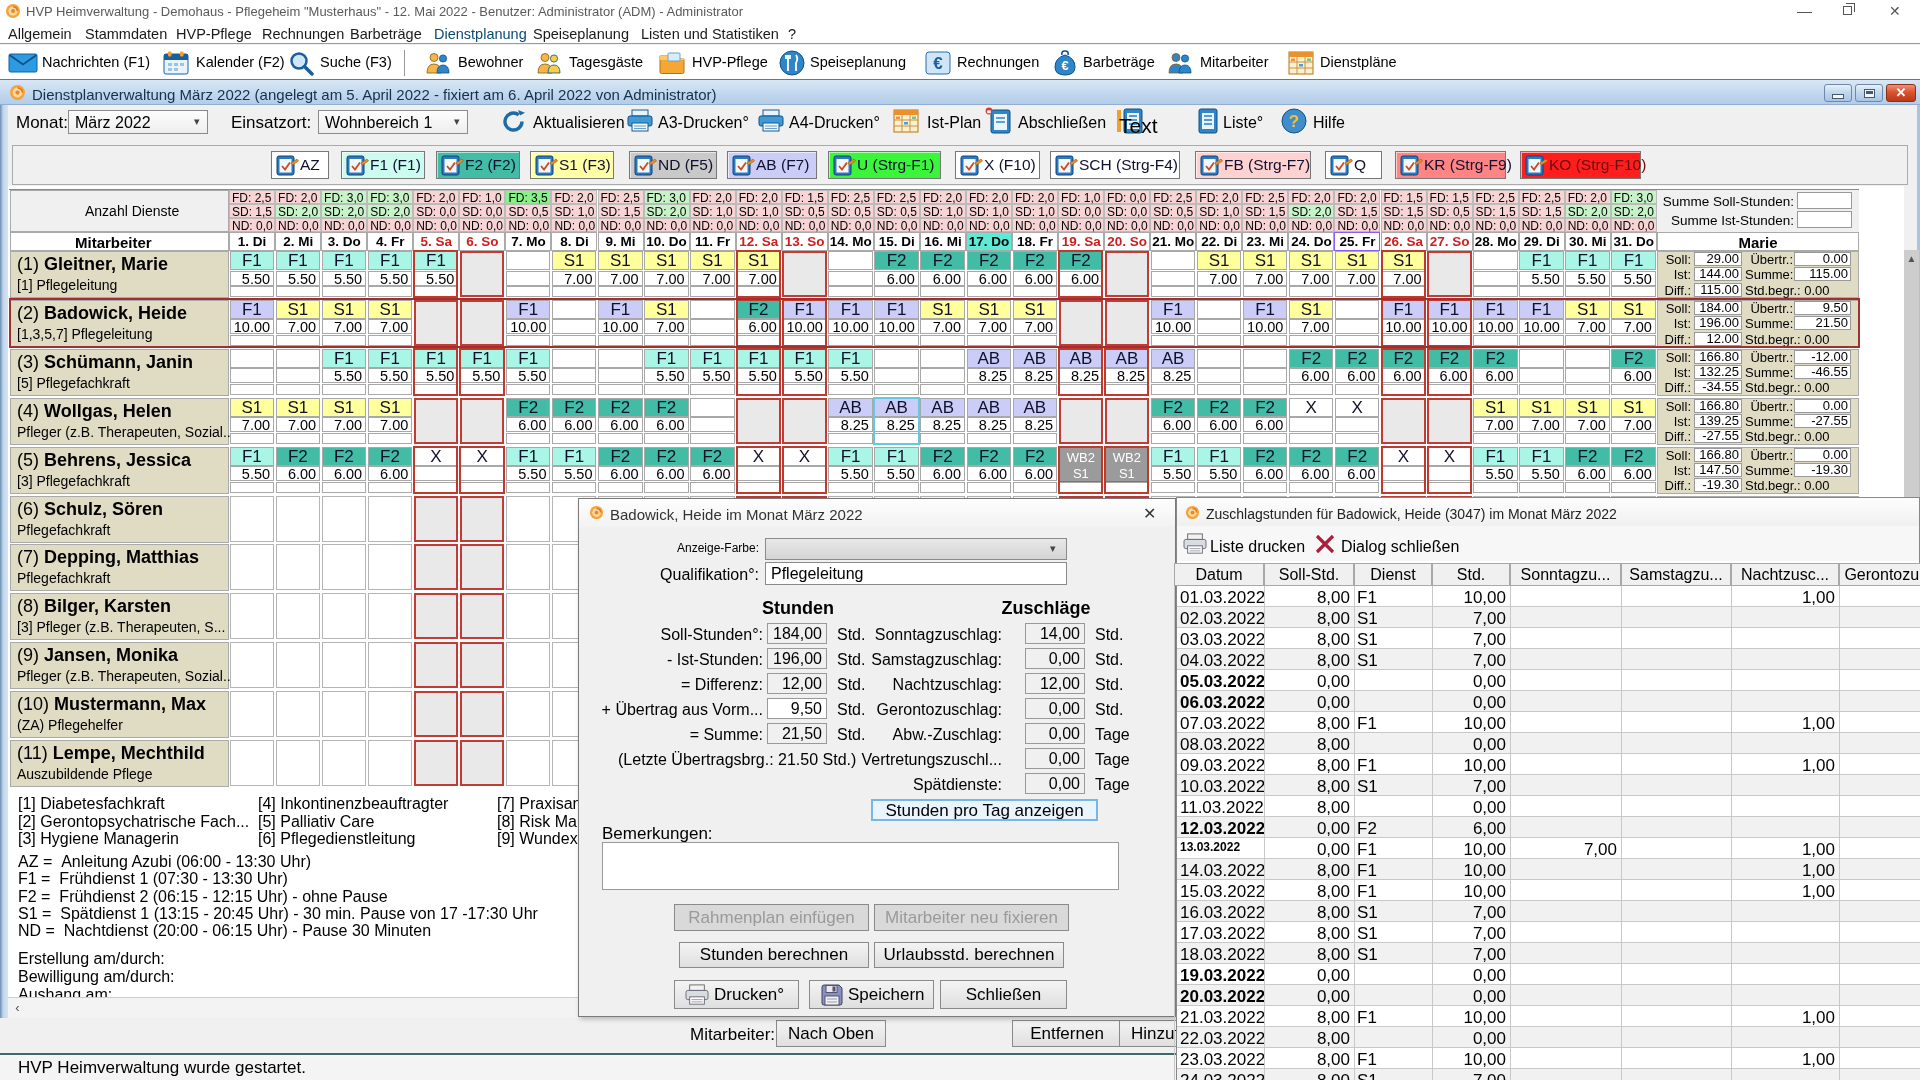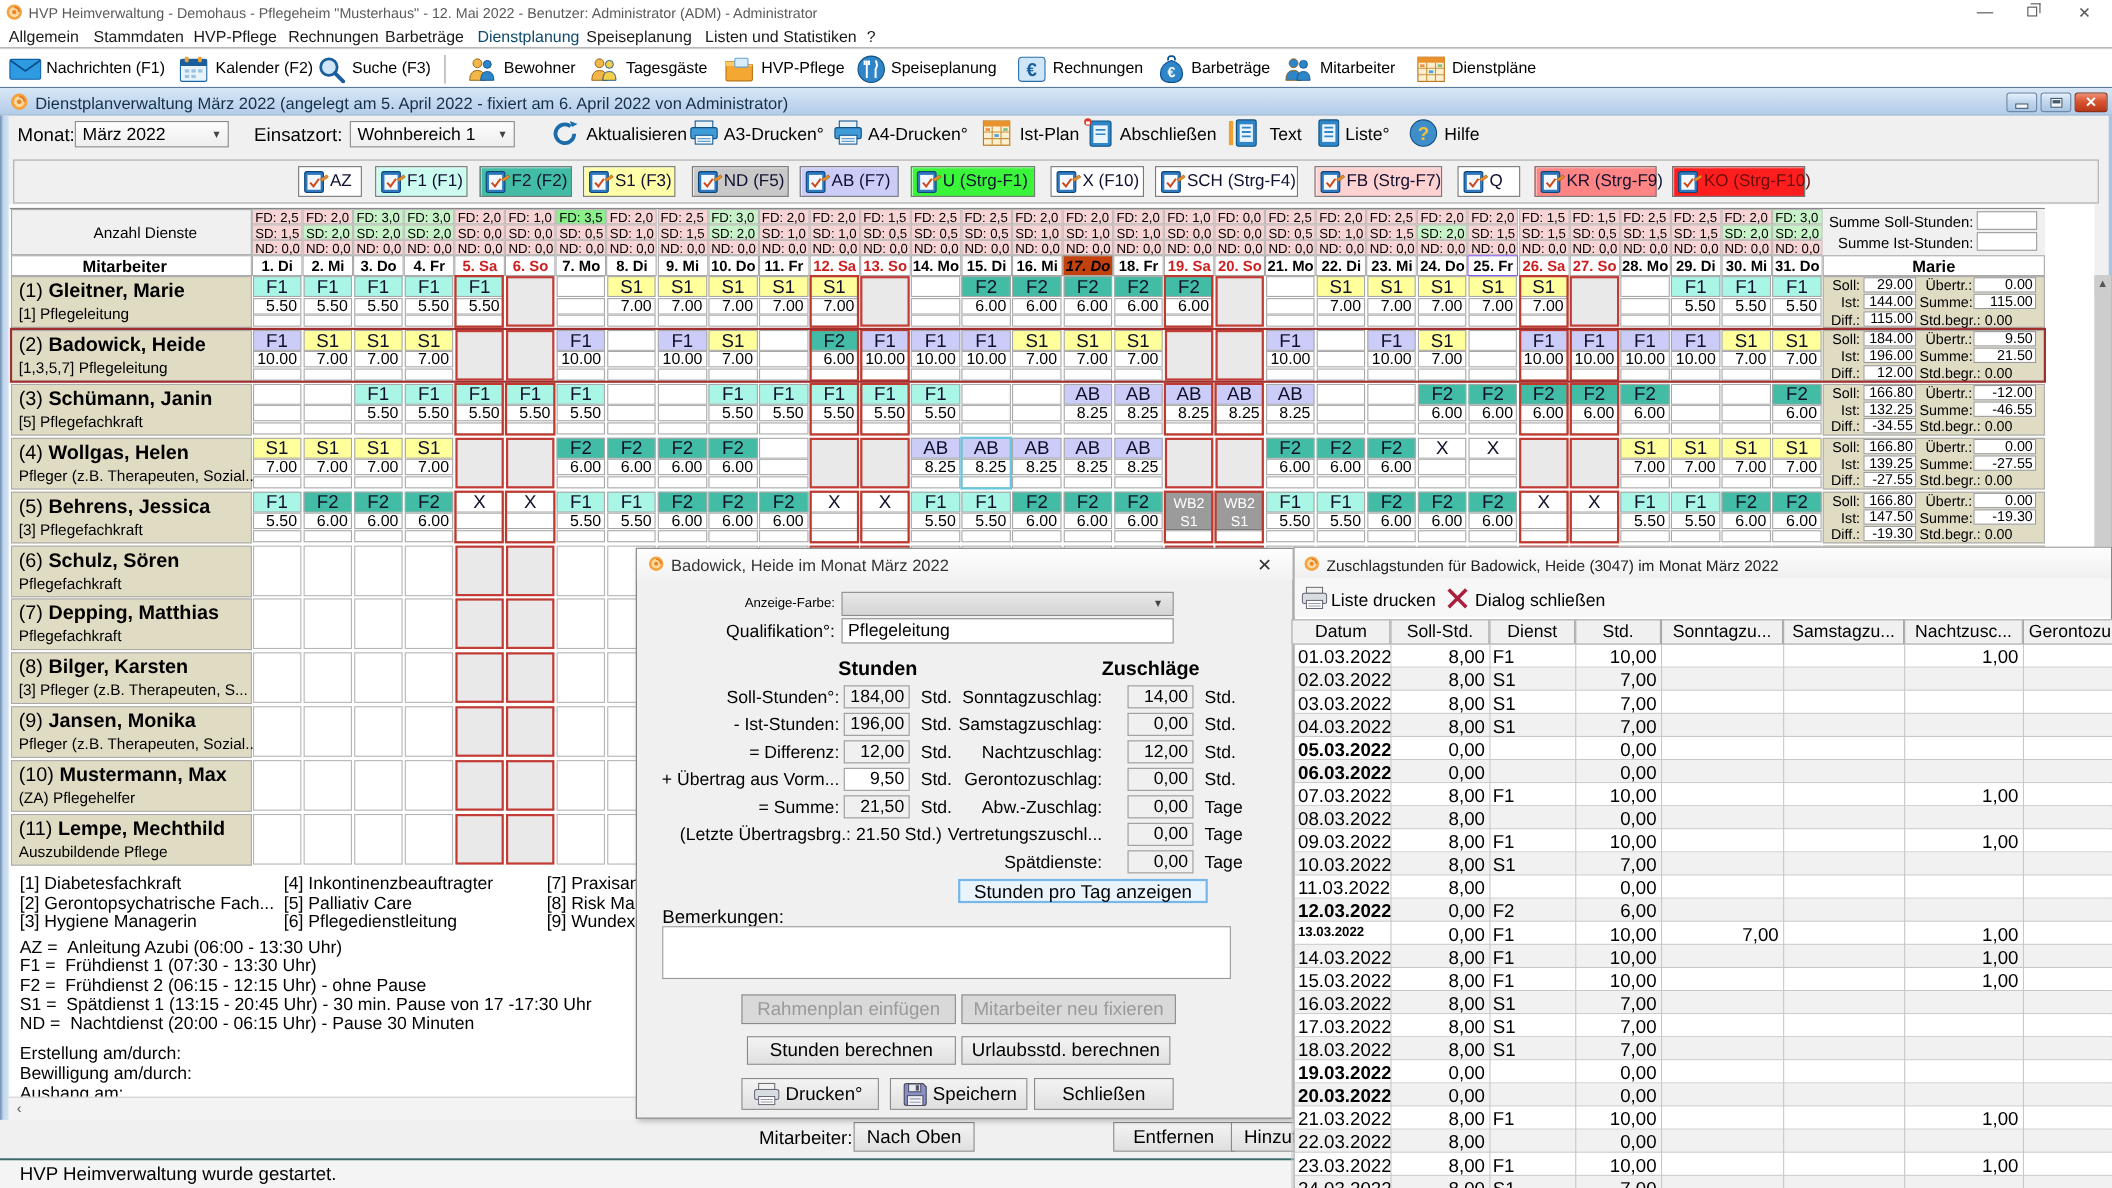--- a/index.html
+++ b/index.html
@@ -184,21 +184,21 @@
   </svg>
 <div class="tx" style="left:1018px;top:114px;font-size:16px;">Abschließen</div>
 <svg class="ab" style="left:1117px;top:108px" width="26" height="26" viewBox="0 0 26 26">
     <rect x="0" y="2" width="4" height="22" fill="#f0a030"></rect>
 <rect x="7" y="1" width="18" height="24" rx="2" fill="#2e86c8" stroke="#10507e"></rect>
 <rect x="10" y="5" width="12" height="16" fill="#eaf4fd"></rect>
 <line x1="12" y1="8" x2="20" y2="8" stroke="#2e86c8" stroke-width="1.6"></line>
 <line x1="12" y1="12" x2="20" y2="12" stroke="#2e86c8" stroke-width="1.6"></line>
 <line x1="12" y1="16" x2="20" y2="16" stroke="#2e86c8" stroke-width="1.6"></line>
   </svg>
-<div class="tx" style="left:1154px;top:114px;font-size:16px;">Text</div>
+<div class="tx" style="left:1119px;top:114px;font-size:21px;">Text</div>
 <svg class="ab" style="left:1192px;top:108px" width="26" height="26" viewBox="0 0 26 26">
 <rect x="7" y="1" width="18" height="24" rx="2" fill="#2e86c8" stroke="#10507e"></rect>
 <rect x="10" y="5" width="12" height="16" fill="#eaf4fd"></rect>
 <line x1="12" y1="8" x2="20" y2="8" stroke="#2e86c8" stroke-width="1.6"></line>
 <line x1="12" y1="12" x2="20" y2="12" stroke="#2e86c8" stroke-width="1.6"></line>
 <line x1="12" y1="16" x2="20" y2="16" stroke="#2e86c8" stroke-width="1.6"></line>
   </svg>
 <div class="tx" style="left:1223px;top:114px;font-size:16px;">Liste°</div>
 <svg class="ab" style="left:1281px;top:108px" width="26" height="26" viewBox="0 0 26 26">
 <circle cx="13" cy="13" r="12" fill="#3f8ecc" stroke="#15507e"></circle>
@@ -376,21 +376,21 @@
 <div class="ab" style="left:873.8px;top:204px;width:46.1px;height:14px;background:#f8d4d4;border:1px solid #bbb;font-size:12px;padding-left:2px;">SD: 0,5</div>
 <div class="ab" style="left:873.8px;top:218px;width:46.1px;height:14px;background:#f8d4d4;border:1px solid #bbb;font-size:12px;padding-left:2px;">ND: 0,0</div>
 <div class="ab" style="left:873.8px;top:232px;width:46.1px;height:19px;background:#fff;border:1px solid #aaa;text-align:center;font-size:13.5px;font-weight:bold;color:#000;padding-top:1px;">15. Di</div>
 <div class="ab" style="left:919.9px;top:190px;width:46.1px;height:14px;background:#f8d4d4;border:1px solid #bbb;font-size:12px;padding-left:2px;">FD: 2,0</div>
 <div class="ab" style="left:919.9px;top:204px;width:46.1px;height:14px;background:#f8d4d4;border:1px solid #bbb;font-size:12px;padding-left:2px;">SD: 1,0</div>
 <div class="ab" style="left:919.9px;top:218px;width:46.1px;height:14px;background:#f8d4d4;border:1px solid #bbb;font-size:12px;padding-left:2px;">ND: 0,0</div>
 <div class="ab" style="left:919.9px;top:232px;width:46.1px;height:19px;background:#fff;border:1px solid #aaa;text-align:center;font-size:13.5px;font-weight:bold;color:#000;padding-top:1px;">16. Mi</div>
 <div class="ab" style="left:966.0px;top:190px;width:46.1px;height:14px;background:#f8d4d4;border:1px solid #bbb;font-size:12px;padding-left:2px;">FD: 2,0</div>
 <div class="ab" style="left:966.0px;top:204px;width:46.1px;height:14px;background:#f8d4d4;border:1px solid #bbb;font-size:12px;padding-left:2px;">SD: 1,0</div>
 <div class="ab" style="left:966.0px;top:218px;width:46.1px;height:14px;background:#f8d4d4;border:1px solid #bbb;font-size:12px;padding-left:2px;">ND: 0,0</div>
-<div class="ab" style="left:966.0px;top:232px;width:46.1px;height:19px;background:#c2410c;border:1px solid #aaa;text-align:center;font-size:13.5px;font-weight:bold;color:#000;padding-top:1px;font-style:italic;">17. Do</div>
+<div class="ab" style="left:966.0px;top:232px;width:46.1px;height:19px;background:#5eead4;border:1px solid #aaa;text-align:center;font-size:13.5px;font-weight:bold;color:#000;padding-top:1px;">17. Do</div>
 <div class="ab" style="left:1012.0px;top:190px;width:46.1px;height:14px;background:#f8d4d4;border:1px solid #bbb;font-size:12px;padding-left:2px;">FD: 2,0</div>
 <div class="ab" style="left:1012.0px;top:204px;width:46.1px;height:14px;background:#f8d4d4;border:1px solid #bbb;font-size:12px;padding-left:2px;">SD: 1,0</div>
 <div class="ab" style="left:1012.0px;top:218px;width:46.1px;height:14px;background:#f8d4d4;border:1px solid #bbb;font-size:12px;padding-left:2px;">ND: 0,0</div>
 <div class="ab" style="left:1012.0px;top:232px;width:46.1px;height:19px;background:#fff;border:1px solid #aaa;text-align:center;font-size:13.5px;font-weight:bold;color:#000;padding-top:1px;">18. Fr</div>
 <div class="ab" style="left:1058.1px;top:190px;width:46.1px;height:14px;background:#f8d4d4;border:1px solid #bbb;font-size:12px;padding-left:2px;">FD: 1,0</div>
 <div class="ab" style="left:1058.1px;top:204px;width:46.1px;height:14px;background:#f8d4d4;border:1px solid #bbb;font-size:12px;padding-left:2px;">SD: 0,0</div>
 <div class="ab" style="left:1058.1px;top:218px;width:46.1px;height:14px;background:#f8d4d4;border:1px solid #bbb;font-size:12px;padding-left:2px;">ND: 0,0</div>
 <div class="ab" style="left:1058.1px;top:232px;width:46.1px;height:19px;background:#fff;border:1px solid #aaa;text-align:center;font-size:13.5px;font-weight:bold;color:#cc2020;padding-top:1px;">19. Sa</div>
 <div class="ab" style="left:1104.1px;top:190px;width:46.1px;height:14px;background:#f8d4d4;border:1px solid #bbb;font-size:12px;padding-left:2px;">FD: 0,0</div>
 <div class="ab" style="left:1104.1px;top:204px;width:46.1px;height:14px;background:#f8d4d4;border:1px solid #bbb;font-size:12px;padding-left:2px;">SD: 0,0</div>

